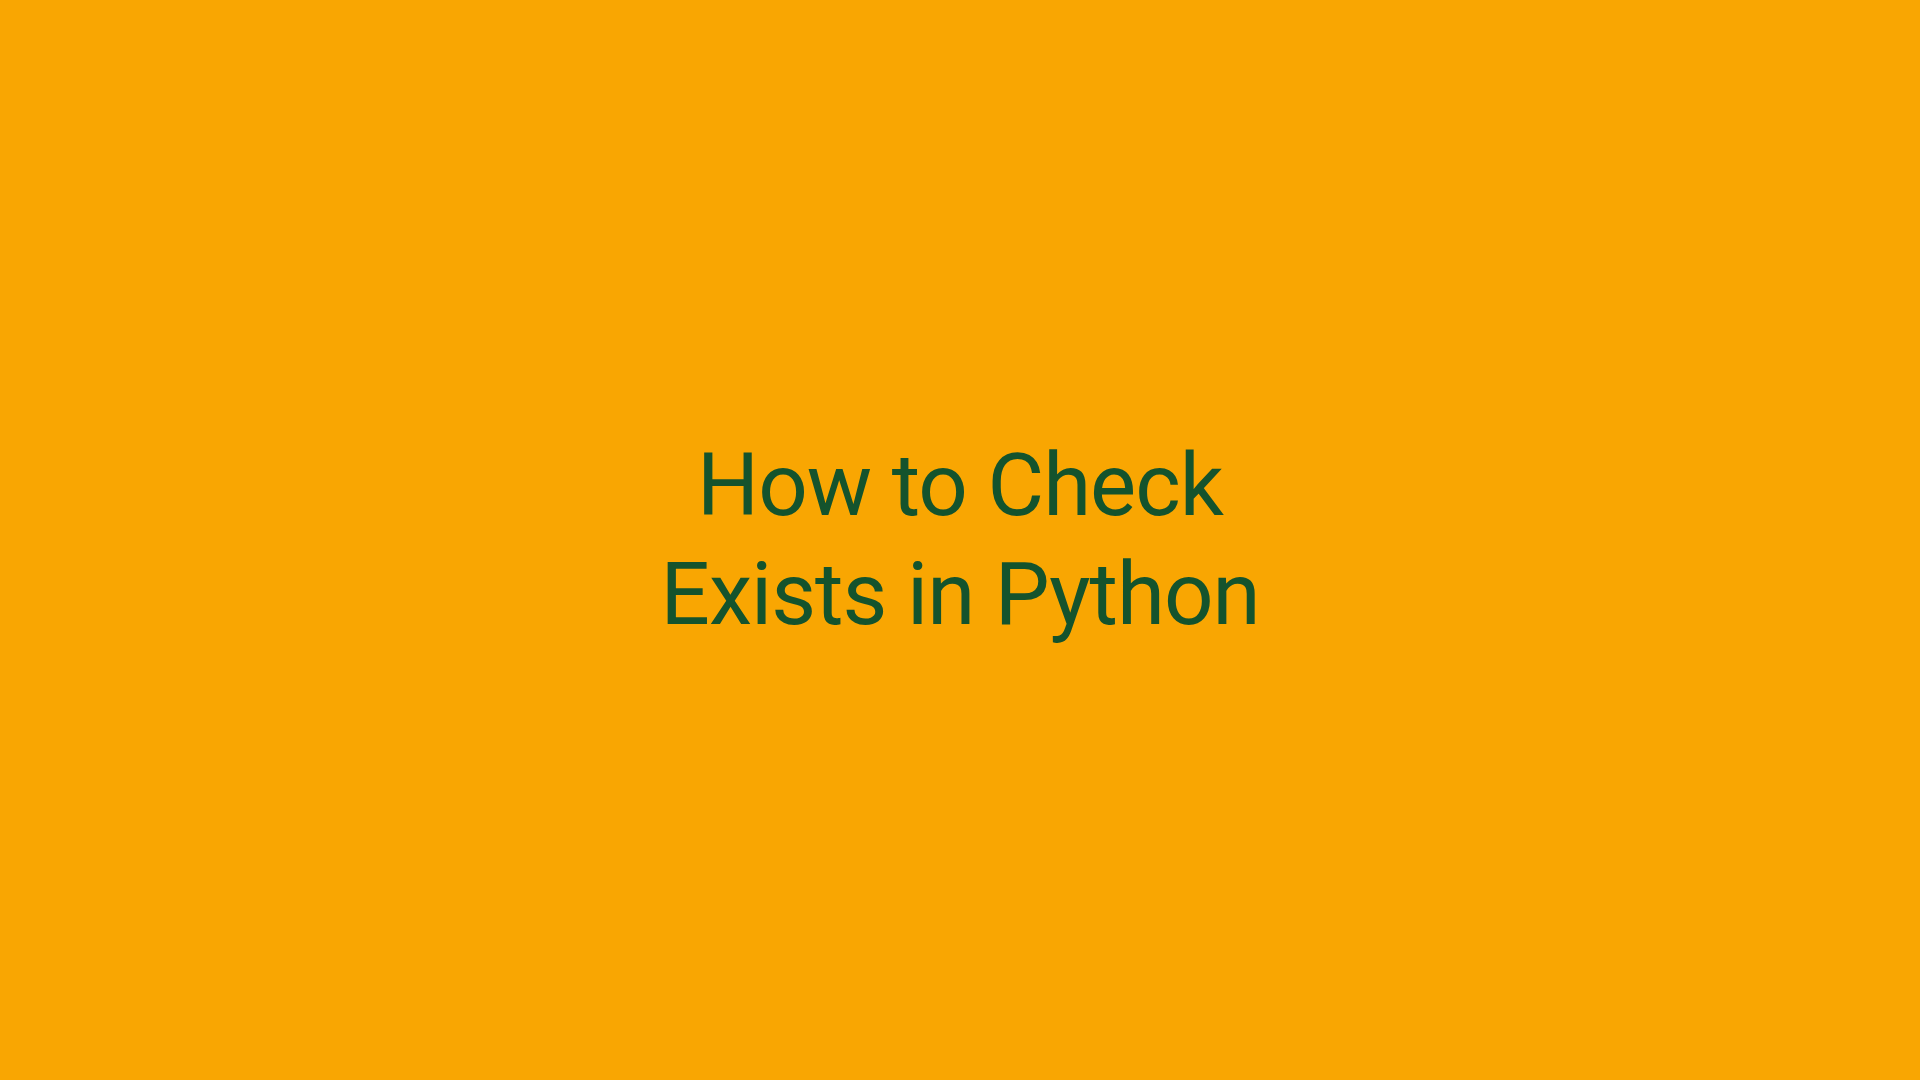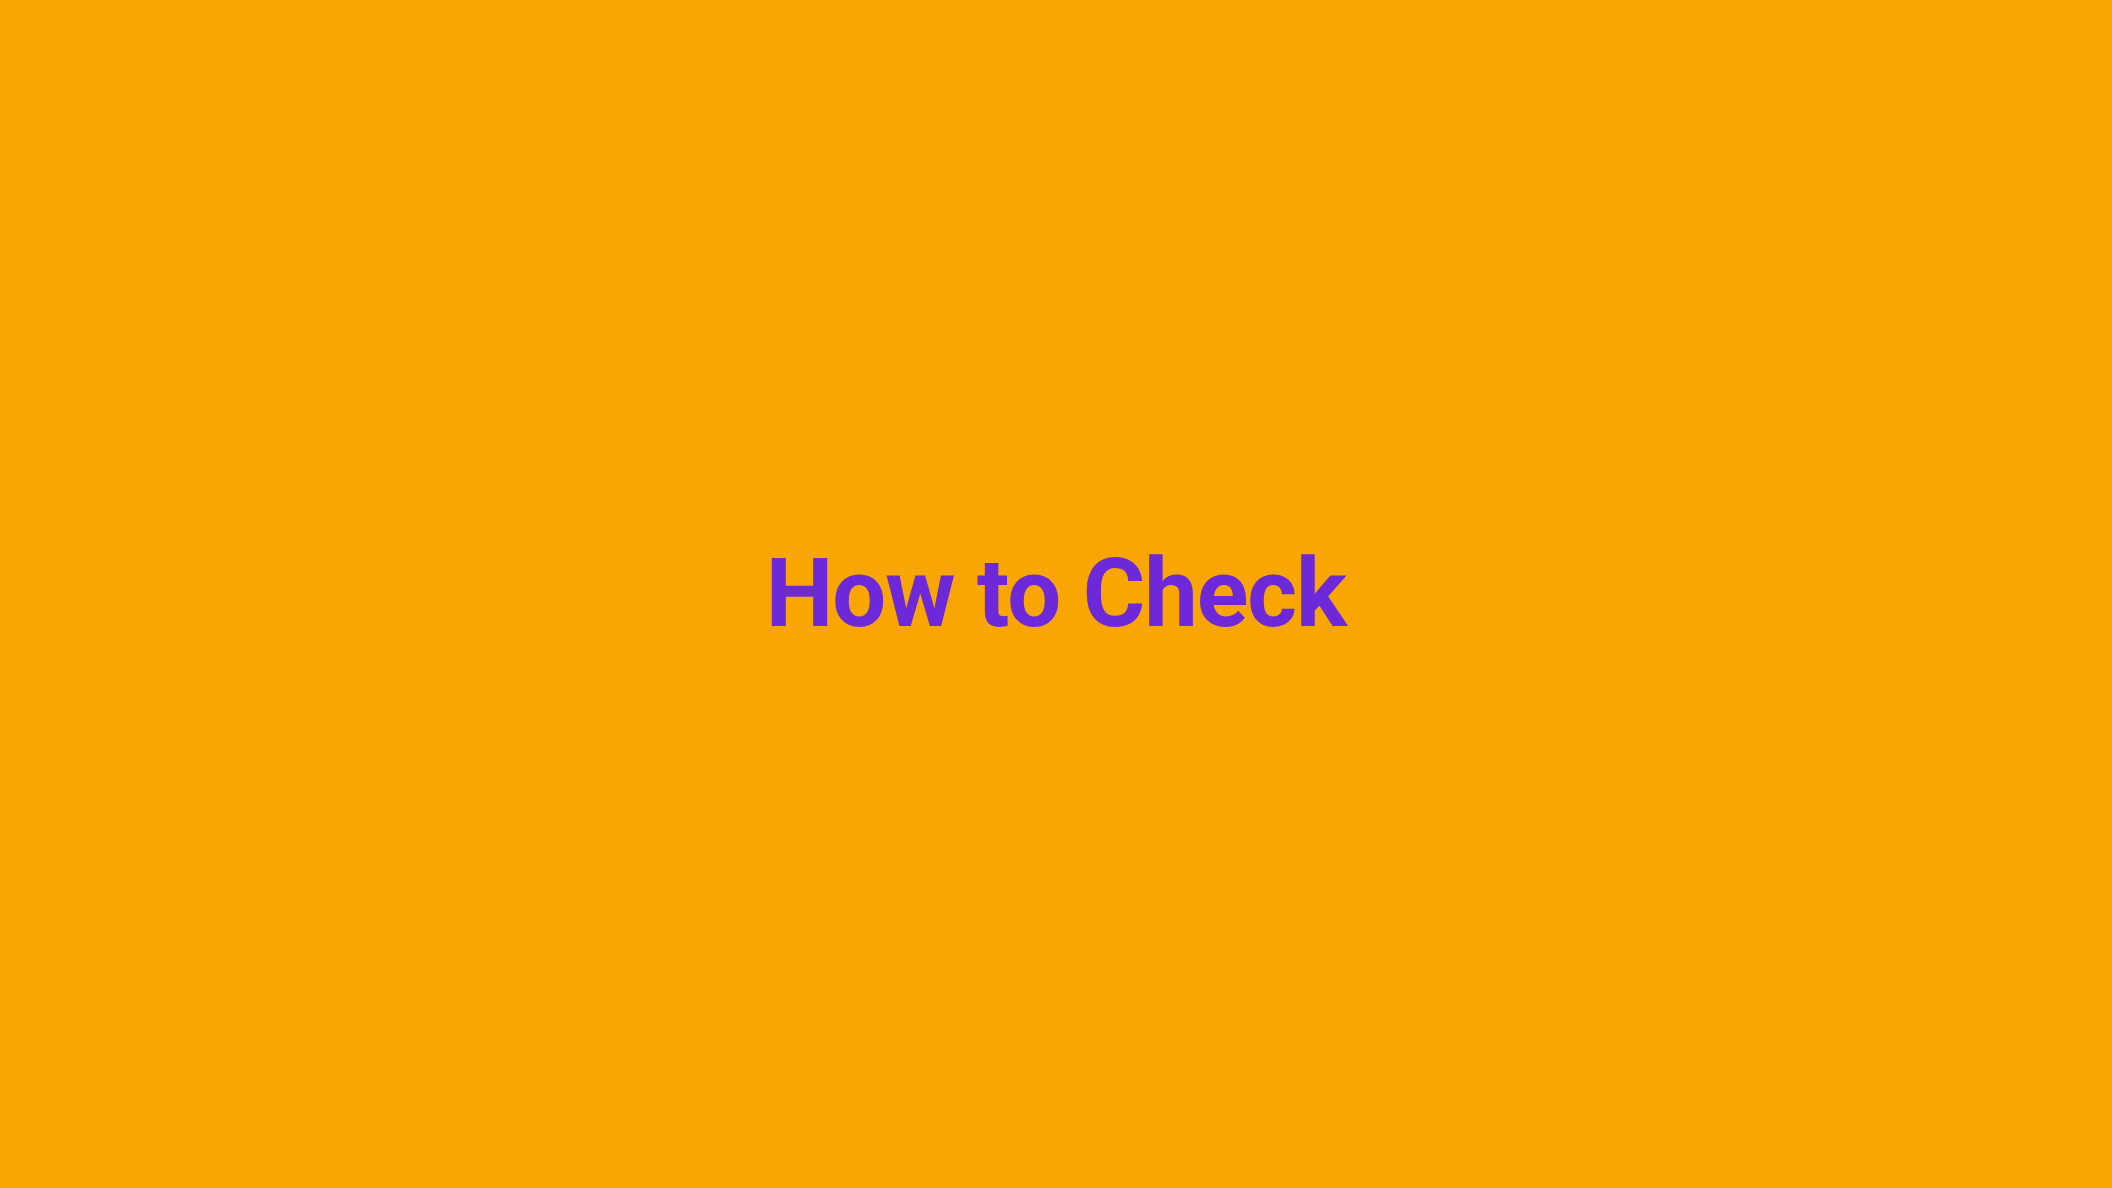--- a/index.html
+++ b/index.html
@@ -14,25 +14,26 @@
       display: flex;
       align-items: center;
       justify-content: center;
       font-family: -apple-system, BlinkMacSystemFont, "Segoe UI", Roboto, "Helvetica Neue", Arial, sans-serif;
       overflow: hidden;
     }
     .title-container {
       text-align: center;
     }
     .title-line {
-      color: #6d28d9;
+      color: #14532d;
       font-size: 87px;
-      font-weight: 700;
+      font-weight: 400;
       line-height: 1.25;
       letter-spacing: -1px;
     }
   </style>
 </head>
 <body>
 
 <div class="title-container">
   <div class="title-line">How to Check</div>
+  <div class="title-line">Exists in Python</div>
 </div>
 
 </body></html>

